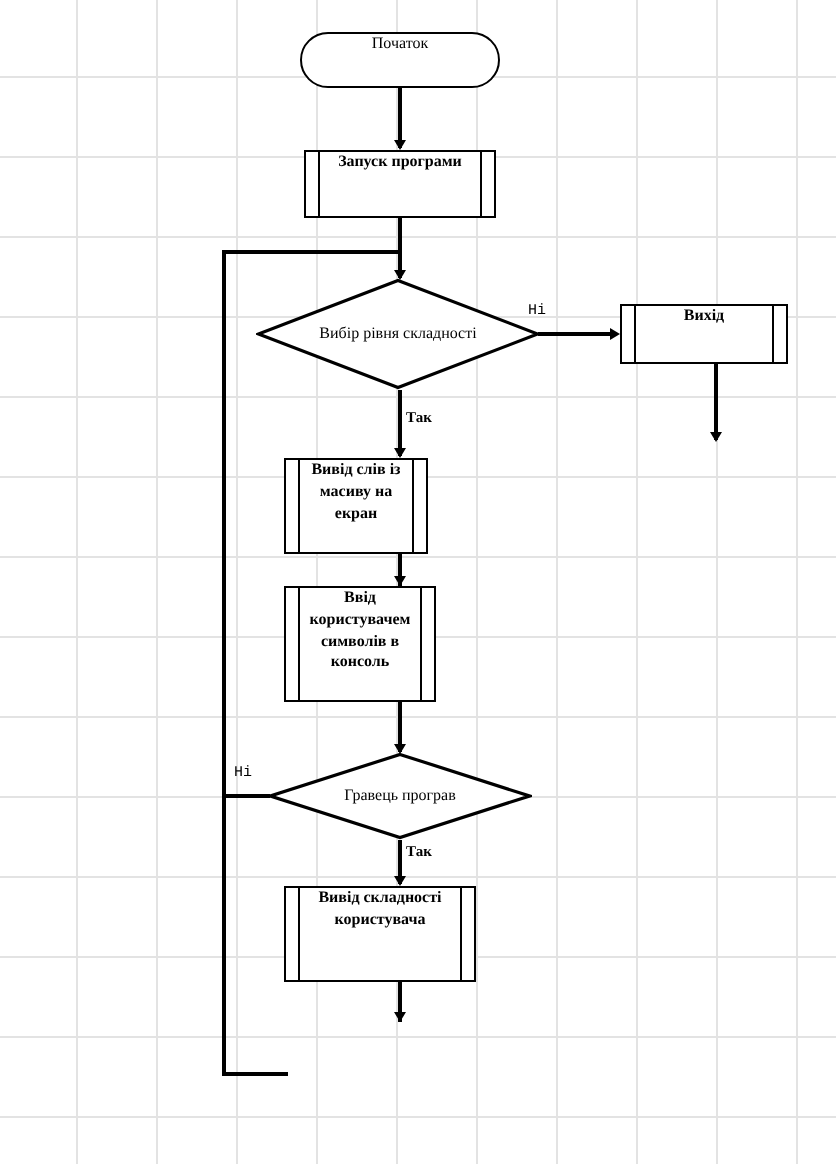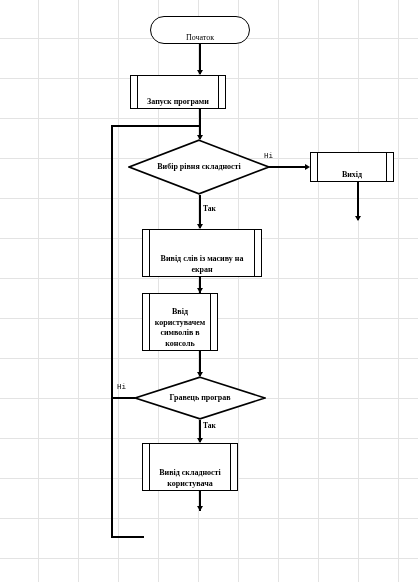--- a/index.html
+++ b/index.html
@@ -17,21 +17,21 @@
       linear-gradient(to bottom, #e3e3e3 1px, transparent 1px);
     background-size: 40px 40px;
     background-position: -2px -2px;
     overflow: hidden;
     font-family: "Liberation Serif", "DejaVu Serif", serif;
   }
   .node {
     position: absolute;
     box-sizing: border-box;
     display: flex;
-    align-items: flex-end;
+    align-items: flex-start;
     justify-content: center;
     text-align: center;
     color: #000000;
     background: #ffffff;
   }
   
   .terminator {
     border: 1.6px solid #000000;
     border-radius: 999px;
     font-size: 8px;
@@ -64,21 +64,21 @@
   .diamond svg { display: block; }
   .diamond .dtext {
     position: absolute;
     left: 0; right: 0; top: 0; bottom: 0;
     display: flex;
     align-items: center;
     justify-content: center;
     text-align: center;
     font-size: 8px;
     line-height: 1.3;
-    font-weight: bold;
+    font-weight: normal;
     color: #000000;
   }
 
   
   .vline, .hline {
     position: absolute;
     background: #000000;
   }
   .vline { width: 1.6px; }
   .hline { height: 1.6px; }
@@ -115,21 +115,21 @@
 
 <div id="canvas">
 
   <div class="node terminator" style="left:150px; top:16px; width:100px; height:28px;">
     <span class="txt">Початок</span>
   </div>
 
   <div class="vline" style="left:199px; top:44px; height:30px;"></div>
   <div class="arrow down" style="left:196.6px; top:70px;"></div>
 
-  <div class="node predef" style="left:130px; top:75px; width:96px; height:34px;">
+  <div class="node predef" style="left:152px; top:75px; width:96px; height:34px;">
     <span class="txt">Запуск програми</span>
   </div>
 
   <div class="vline" style="left:199px; top:109px; height:30px;"></div>
   <div class="arrow down" style="left:196.6px; top:135px;"></div>
 
   <div class="diamond" style="left:128px; top:139px; width:142px; height:56px;">
     <svg width="142" height="56" viewBox="0 0 142 56">
       <polygon points="71,1.2 140.8,28 71,54.8 1.2,28" fill="#ffffff" stroke="#000000" stroke-width="1.6"></polygon>
     </svg>
@@ -145,21 +145,21 @@
   </div>
 
   <div class="vline" style="left:357px; top:182px; height:38px;"></div>
   <div class="arrow down" style="left:354.6px; top:216px;"></div>
 
 
   <div class="vline" style="left:199px; top:195px; height:33px;"></div>
   <div class="arrow down" style="left:196.6px; top:224px;"></div>
   <div class="edgelabel serif" style="left:203px; top:204px;">Так</div>
 
-  <div class="node predef" style="left:142px; top:229px; width:120px; height:48px;">
+  <div class="node predef" style="left:142px; top:229px; width:72px; height:48px;">
     <span class="txt">Вивід слів із масиву на екран</span>
   </div>
 
   <div class="vline" style="left:199px; top:277px; height:17px;"></div>
   <div class="arrow down" style="left:196.6px; top:288px;"></div>
 
   <div class="node predef" style="left:142px; top:293px; width:76px; height:58px;">
     <span class="txt">Ввід користувачем символів в консоль</span>
   </div>
 

